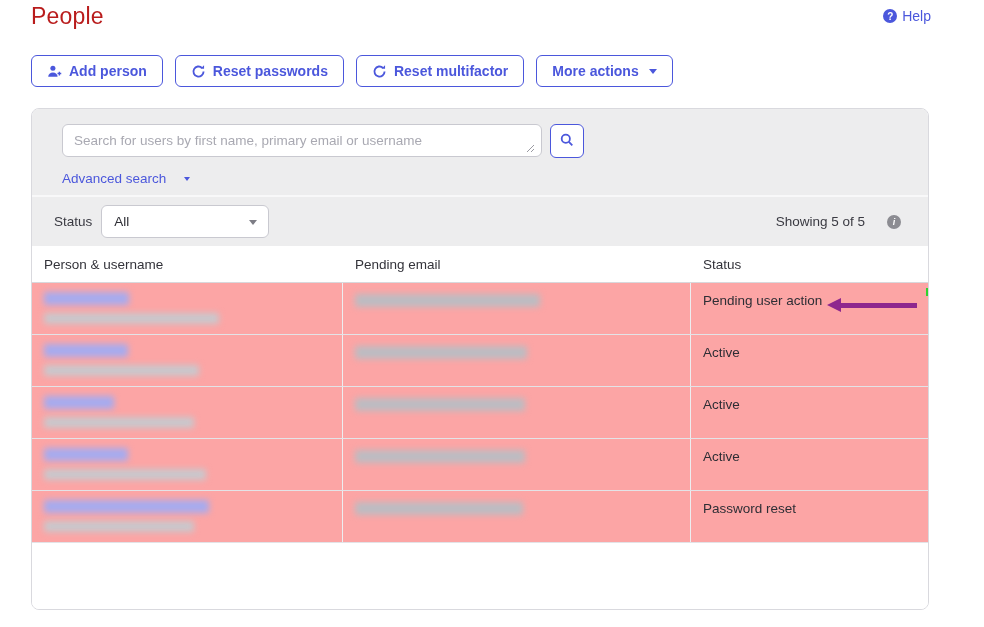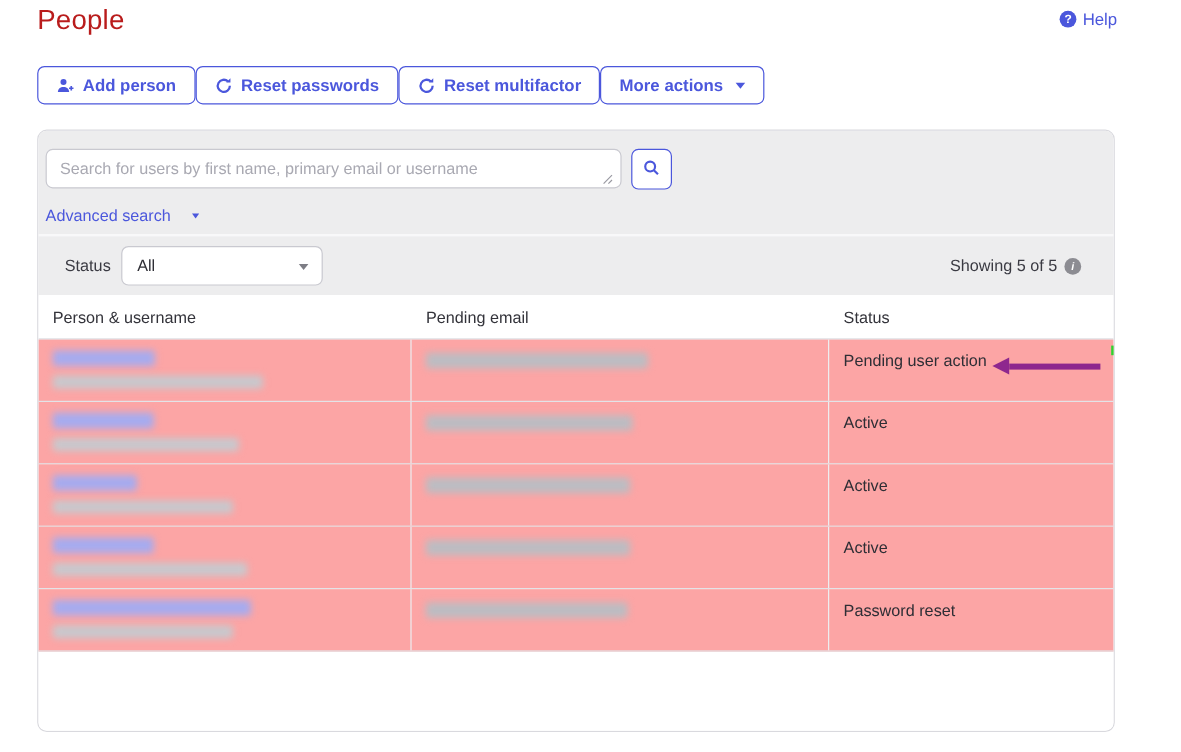--- a/index.html
+++ b/index.html
@@ -24,21 +24,21 @@
   }
   .help-badge {
     width: 14px; height: 14px; border-radius: 50%;
     background: #4b57dc; color: #fff;
     font-size: 10px; font-weight: 700;
     display: flex; align-items: center; justify-content: center;
   }
   
   .toolbar {
     position: absolute; left: 31px; top: 55px;
-    display: flex; gap: 0;
+    display: flex; gap: 12px;
   }
   .btn {
     height: 32px;
     display: inline-flex; align-items: center; gap: 7px;
     padding: 0 15px;
     background: #fff;
     border: 1px solid #4b57dc;
     border-radius: 6px;
     color: #4b57dc; font-size: 14px; font-weight: 700;
     cursor: pointer; white-space: nowrap;
@@ -55,21 +55,21 @@
   .panel {
     position: absolute; left: 31px; top: 108px;
     width: 898px; height: 502px;
     border: 1px solid #d9d9de;
     border-radius: 8px;
     background: #fff;
     overflow: hidden;
   }
   .search-band {
     background: #ededee;
-    padding: 15px 22px 0 6px;
+    padding: 15px 22px 0 30px;
     height: 86px;
   }
   .search-row { display: flex; align-items: flex-start; gap: 8px; }
   .search-input-wrap { position: relative; }
   textarea.search-input {
     width: 480px; height: 33px;
     border: 1px solid #c9c9d0; border-radius: 6px;
     padding: 8px 26px 6px 11px;
     font-family: "Liberation Sans", sans-serif;
     font-size: 13.5px; color: #3a3a42;
@@ -117,21 +117,21 @@
   }
   .select-caret {
     position: absolute; right: 11px; top: 14px;
     width: 0; height: 0;
     border-left: 4px solid transparent;
     border-right: 4px solid transparent;
     border-top: 5px solid #7d7d85;
   }
   .showing-wrap {
     margin-left: auto;
-    display: flex; align-items: center; gap: 6px;
+    display: flex; align-items: center; gap: 22px;
     font-size: 13.5px; color: #3a3a42;
   }
   .info-badge {
     width: 14px; height: 14px; border-radius: 50%;
     background: #8c8c92; color: #fff;
     font-size: 9px; font-weight: 700; font-style: italic;
     display: flex; align-items: center; justify-content: center;
     cursor: pointer;
   }
   

